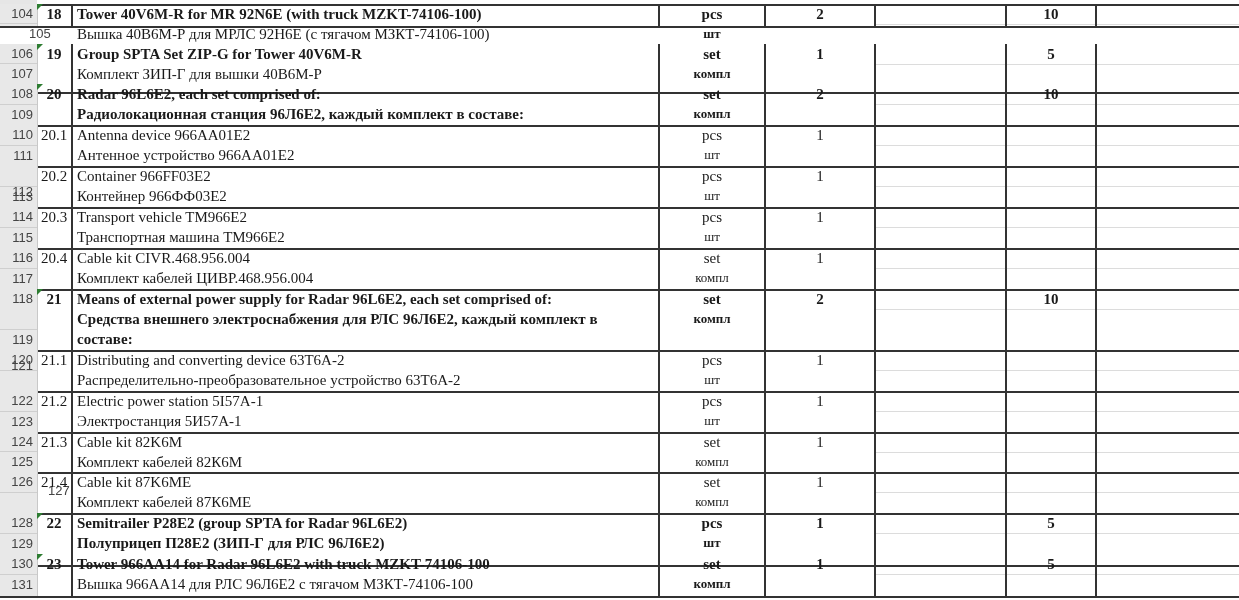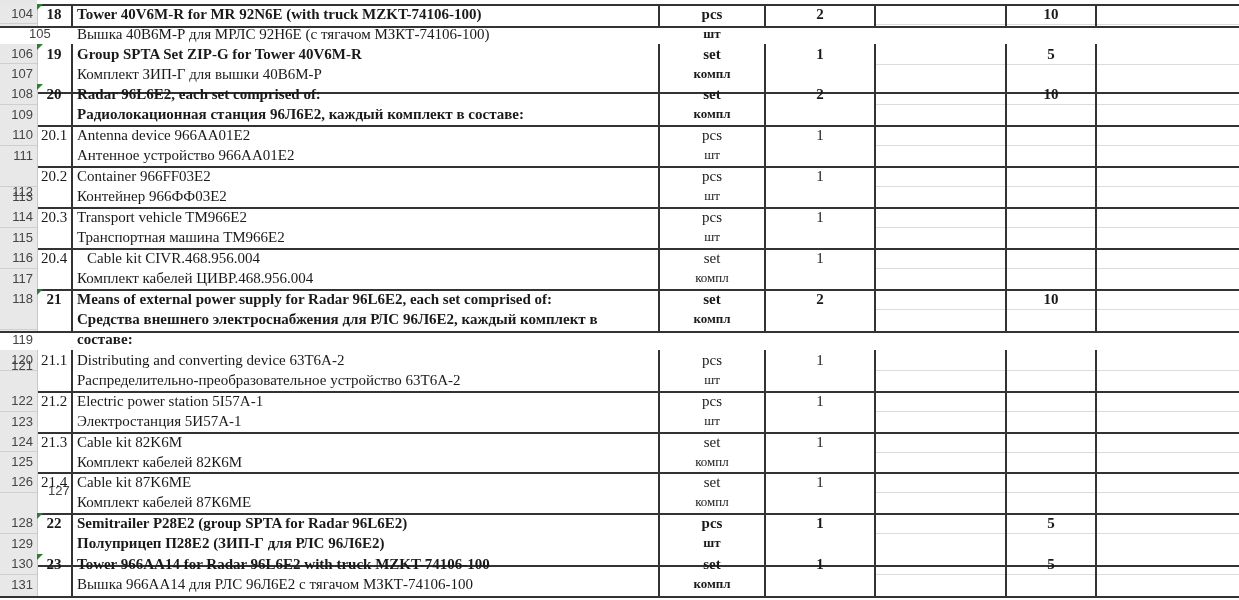--- a/index.html
+++ b/index.html
@@ -233,42 +233,42 @@
       <div class="item" style="top: 248px; height: 43px;">
         <div class="rncol">
           <div class="rn-cell" style="top: 0px;">116</div>
           <div class="rn-cell" style="top: 20.5px;">117</div>
           <div class="rn-sep" style="top: 19.5px;"></div>
         </div>
         <div class="col c-no">
           <div class="no">20.4</div>
         </div>
         <div class="col c-desc">
-          <div class="dl" style="top: 0px; margin-left: 10px;">Cable kit CIVR.468.956.004</div>
+          <div class="dl" style="top: 0px;">Cable kit CIVR.468.956.004</div>
           <div class="dl" style="top: 20px;">Комплект кабелей ЦИВР.468.956.004</div>
         </div>
         <div class="col c-unit">
           <div class="un" style="top: 0px;">set</div>
           <div class="un small" style="top: 20px;">компл</div>
         </div>
         <div class="col c-qty">
           <div class="qv">1</div>
         </div>
         <div class="col c-b1">
           <div class="gridline" style="top: 20px;"></div>
         </div>
         <div class="col c-q2">
           <div class="qv bold"></div>
           <div class="gridline" style="top: 20px;"></div>
         </div>
         <div class="col c-b2">
           <div class="gridline" style="top: 20px;"></div>
         </div>
       </div>
-      <div class="item" style="top: 289px; height: 44px;">
+      <div class="item" style="top: 289px; height: 63px;">
         <div class="rncol">
           <div class="rn-cell" style="top: 0px;">118</div>
           <div class="rn-cell" style="top: 20px;"></div>
           <div class="rn-cell" style="top: 41px;">119</div>
           <div class="rn-sep" style="top: 40px;"></div>
         </div>
         <div class="col c-no">
           <div class="tri"></div>
           <div class="no bold">21</div>
         </div>

